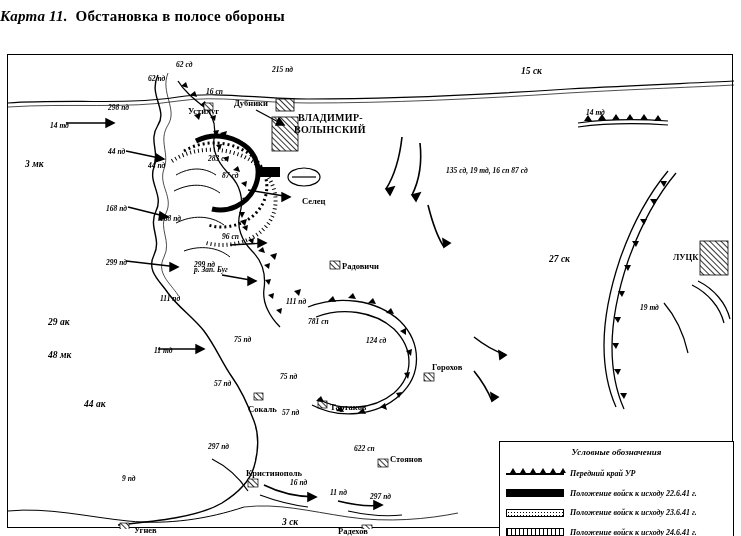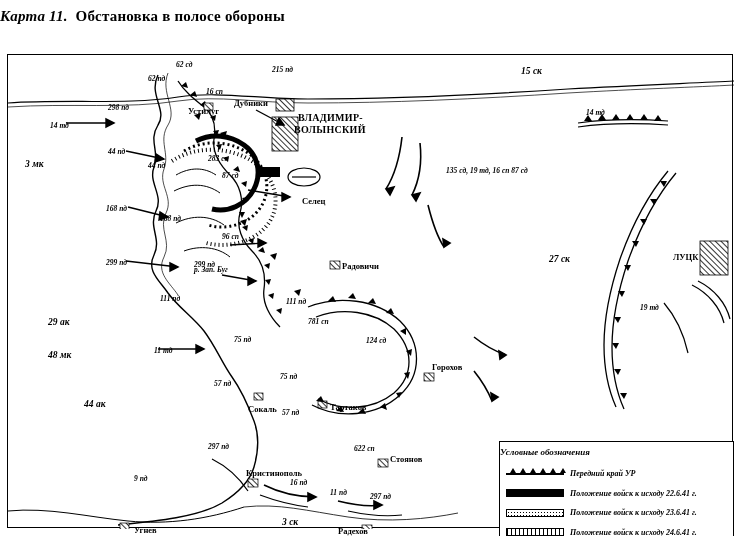--- a/index.html
+++ b/index.html
@@ -52,21 +52,21 @@
   .legend{
     position:absolute;
     left:491px;top:386px;
     width:235px;height:141px;
     background:#fff;
     border:1px solid #000;
     box-sizing:border-box;
   }
   .legend-title{
     position:absolute;left:0;right:0;top:5px;
-    text-align:left;
+    text-align:center;
     font-size:9px;font-weight:bold;font-style:italic;
   }
   .legend-rows{
     position:absolute;left:6px;top:22px;right:4px;
   }
   .legend-row{
     display:flex;align-items:center;
     height:19.5px;
   }
   .legend-sym{
@@ -363,21 +363,21 @@
         <div class="lbl city" style="left: 424px; top: 308px;">Горохов</div>
         <div class="lbl" style="left: 206px; top: 325px;">57 пд</div>
         <div class="lbl" style="left: 272px; top: 318px;">75 пд</div>
         <div class="lbl corps" style="left: 76px; top: 345px;">44 ак</div>
         <div class="lbl city" style="left: 240px; top: 350px;">Сокаль</div>
         <div class="lbl" style="left: 274px; top: 354px;">57 пд</div>
         <div class="lbl city" style="left: 322px; top: 348px;">Тартаков</div>
         <div class="lbl" style="left: 200px; top: 388px;">297 пд</div>
         <div class="lbl" style="left: 346px; top: 390px;">622 сп</div>
         <div class="lbl city" style="left: 382px; top: 400px;">Стоянов</div>
-        <div class="lbl" style="left: 126px; top: 420px;">9 пд</div>
+        <div class="lbl" style="left: 114px; top: 420px;">9 пд</div>
         <div class="lbl city" style="left: 238px; top: 414px;">Кристинополь</div>
         <div class="lbl" style="left: 282px; top: 424px;">16 пд</div>
         <div class="lbl" style="left: 322px; top: 434px;">11 пд</div>
         <div class="lbl" style="left: 362px; top: 438px;">297 пд</div>
         <div class="lbl corps" style="left: 274px; top: 463px;">3 ск</div>
         <div class="lbl city" style="left: 126px; top: 471px;">Угнев</div>
         <div class="lbl city" style="left: 330px; top: 472px;">Радехов</div>
       </div>
 
     <div class="legend">

